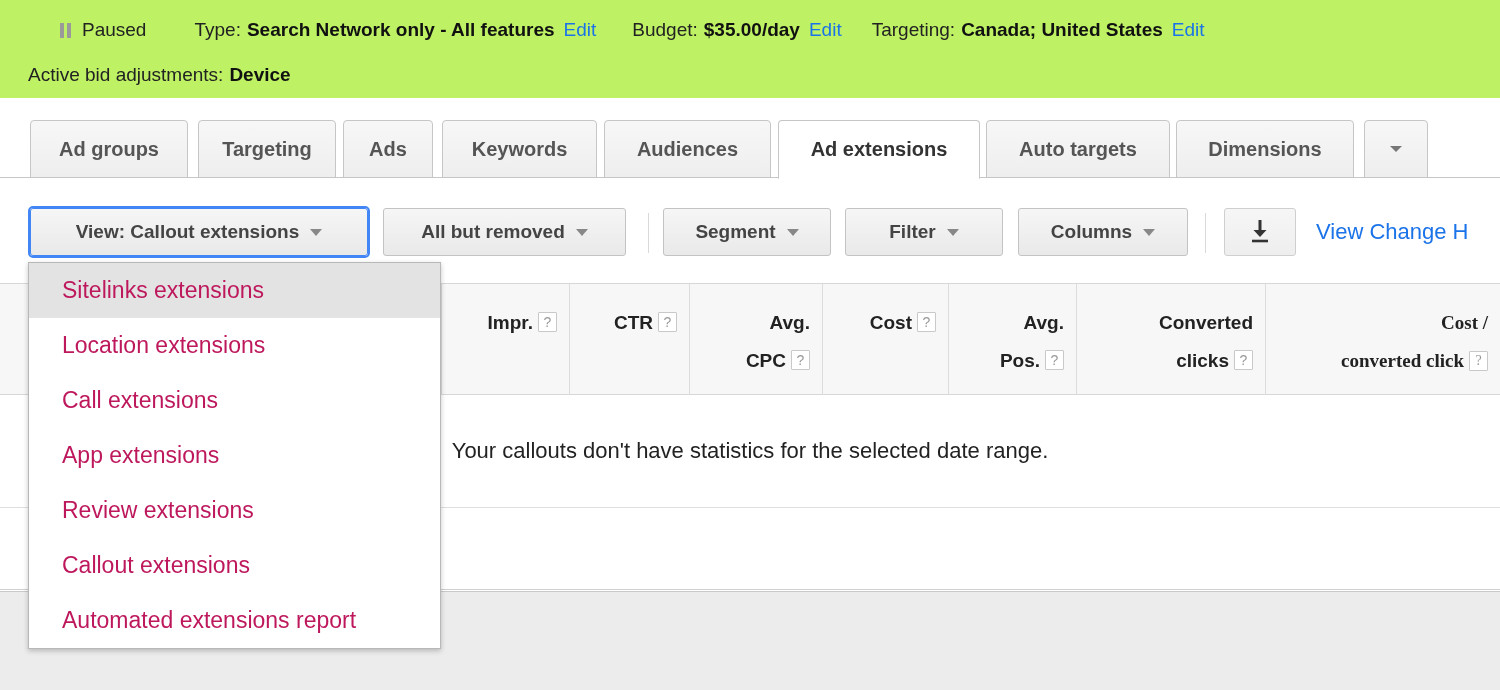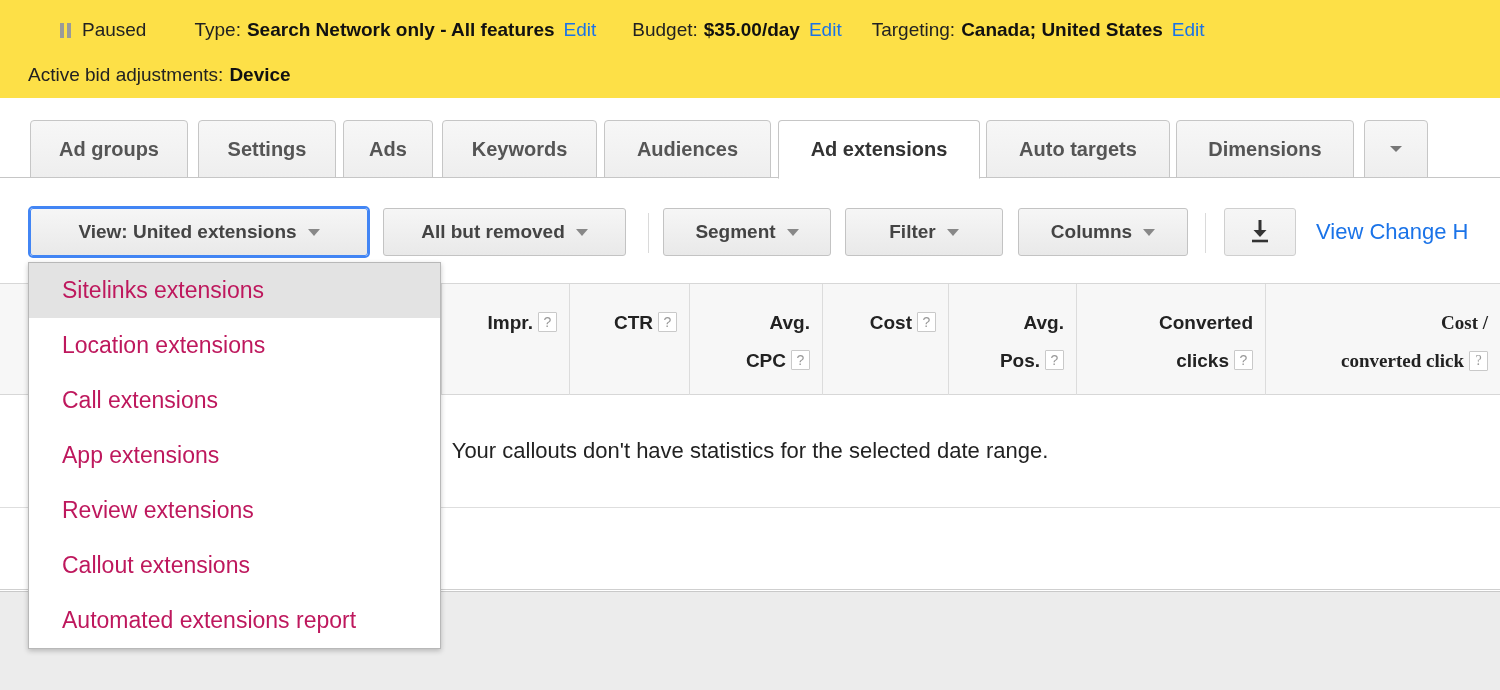--- a/index.html
+++ b/index.html
@@ -7,21 +7,21 @@
     width: 1500px; height: 690px;
     background: #ffffff;
     font-family: "Liberation Sans", sans-serif;
     overflow: hidden;
   }
   #root { position: relative; width: 1500px; height: 690px; }
 
   
   .summary {
     position: absolute; left: 0; top: 0; width: 1500px; height: 98px;
-    background: #fde047;
+    background: #bef264;
   }
   .summary-line1 {
     position: absolute; left: 0; top: 16px; height: 28px;
     display: flex; align-items: center; white-space: nowrap;
   }
   .summary-line2 {
     position: absolute; left: 20px; top: 62px; height: 26px;
     display: flex; align-items: center; white-space: nowrap; margin-left: 8px;
   }
   .sum-seg { display: flex; align-items: center; font-size: 19px; color: #222; }
@@ -214,21 +214,21 @@
     </div>
   </div>
 
   <div class="tabstrip">
     <div class="tabs-underline"></div>
     <div id="tabs-host">
         <div class="tab" style="left: 30px; width: 158px;">
           <span>Ad groups</span>
         </div>
         <div class="tab" style="left: 198px; width: 138px;">
-          <span>Settings</span>
+          <span>Targeting</span>
         </div>
         <div class="tab" style="left: 343px; width: 90px;">
           <span>Ads</span>
         </div>
         <div class="tab" style="left: 442px; width: 155px;">
           <span>Keywords</span>
         </div>
         <div class="tab" style="left: 604px; width: 167px;">
           <span>Audiences</span>
         </div>
@@ -243,21 +243,21 @@
         </div>
       </div>
     <div class="tab arrow" id="tab-overflow" style="left: 1364px; width: 64px;">
       <span class="caret"></span>
     </div>
   </div>
 
   <div class="toolbar">
 
     <div class="btn focused" style="left:30px;width:338px">
-      <span>View: United extensions</span>
+      <span>View: Callout extensions</span>
       <span class="caret"></span>
     </div>
 
     <div class="btn" style="left:383px;width:243px">
       <span>All but removed</span>
       <span class="caret"></span>
     </div>
 
     <div class="tb-divider" style="left:648px"></div>
 

